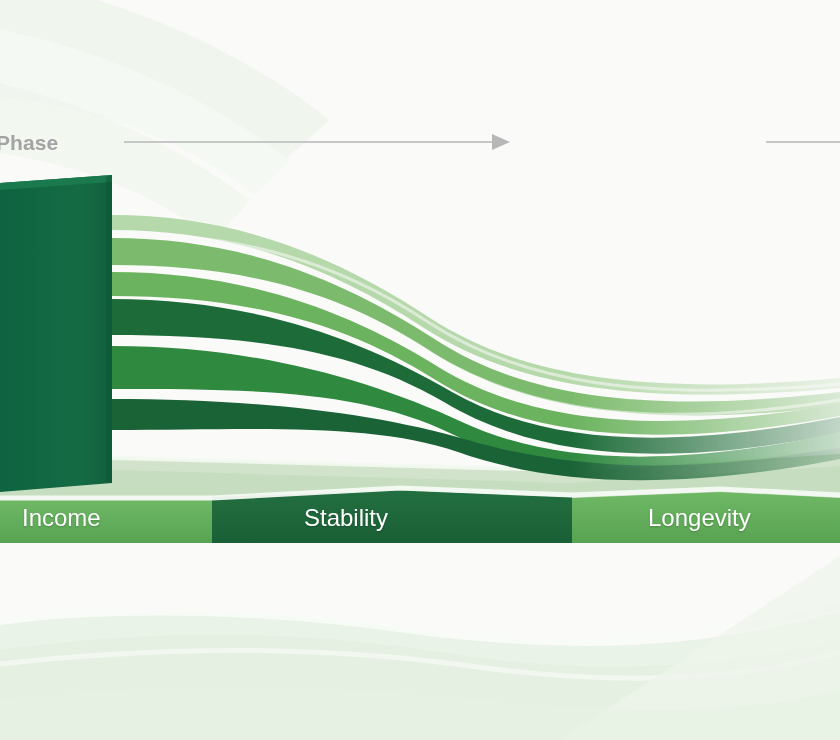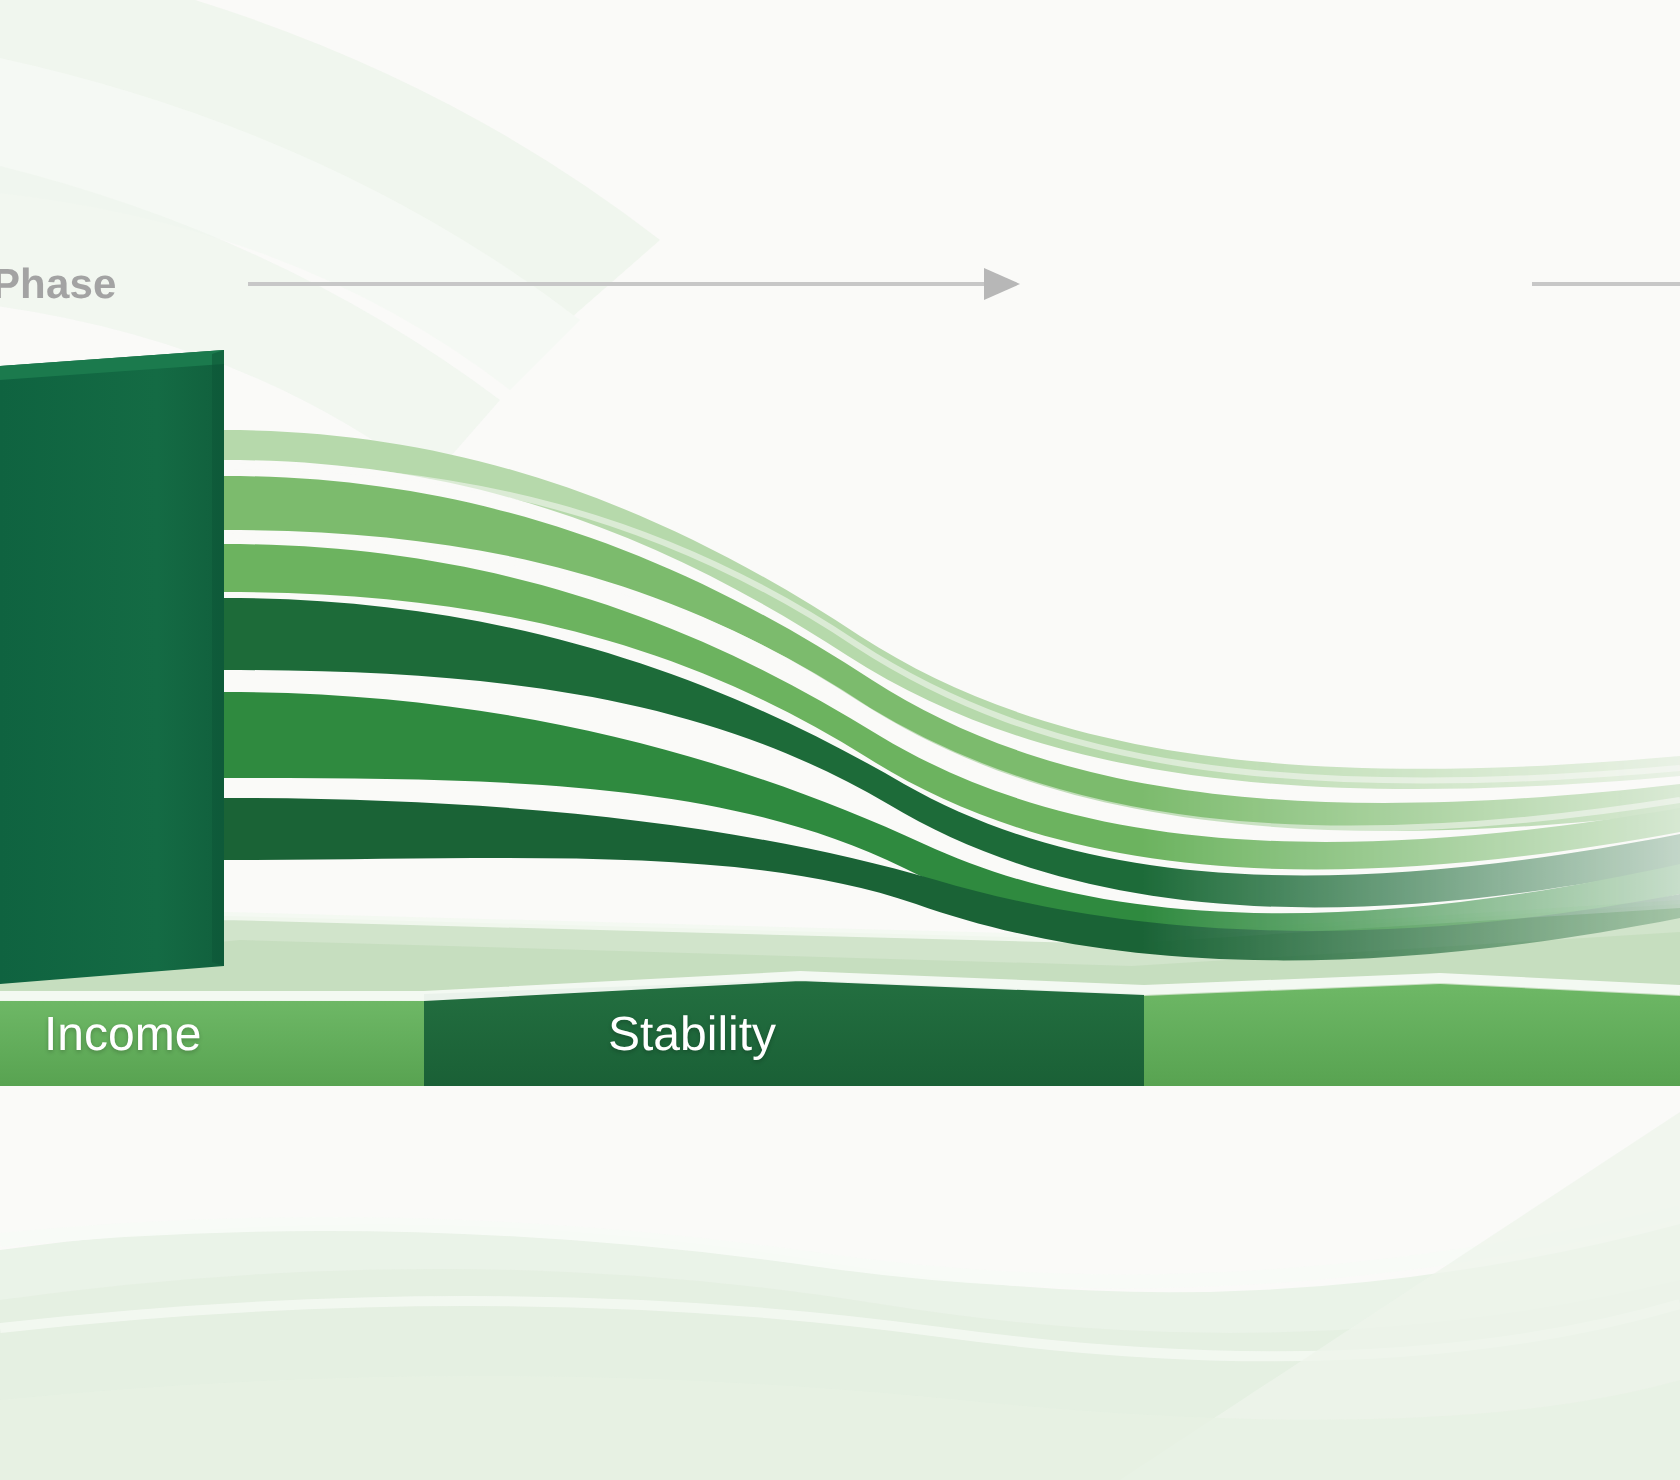--- a/index.html
+++ b/index.html
@@ -169,14 +169,15 @@
 
     <path d="M 212,497 L 400,490 L 572,497 L 572,543 L 212,543 Z" fill="url(#segDark)"></path>
 
     <path d="M 572,498 L 720,492 L 840,498 L 840,543 L 572,543 Z" fill="url(#segLight)"></path>
 
     <path d="M 0,498 L 212,498 L 400,488 L 572,495 L 720,489 L 840,495" fill="none" stroke="#f6faf4" stroke-width="5" opacity="0.95"></path>
   </svg>
 
   <div class="seg-text" id="seg-income-text">Income</div>
   <div class="seg-text" id="seg-stability-text">Stability</div>
+  <div class="seg-text" id="seg-longevity-text">Longevity</div>
 
 </div>
 
 </body></html>

